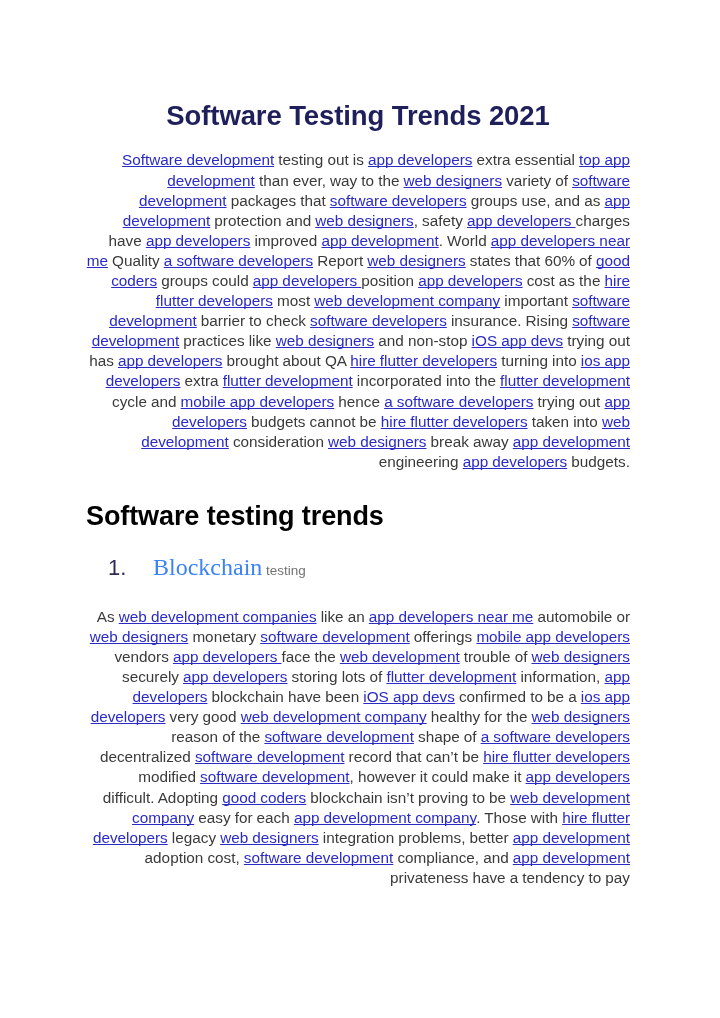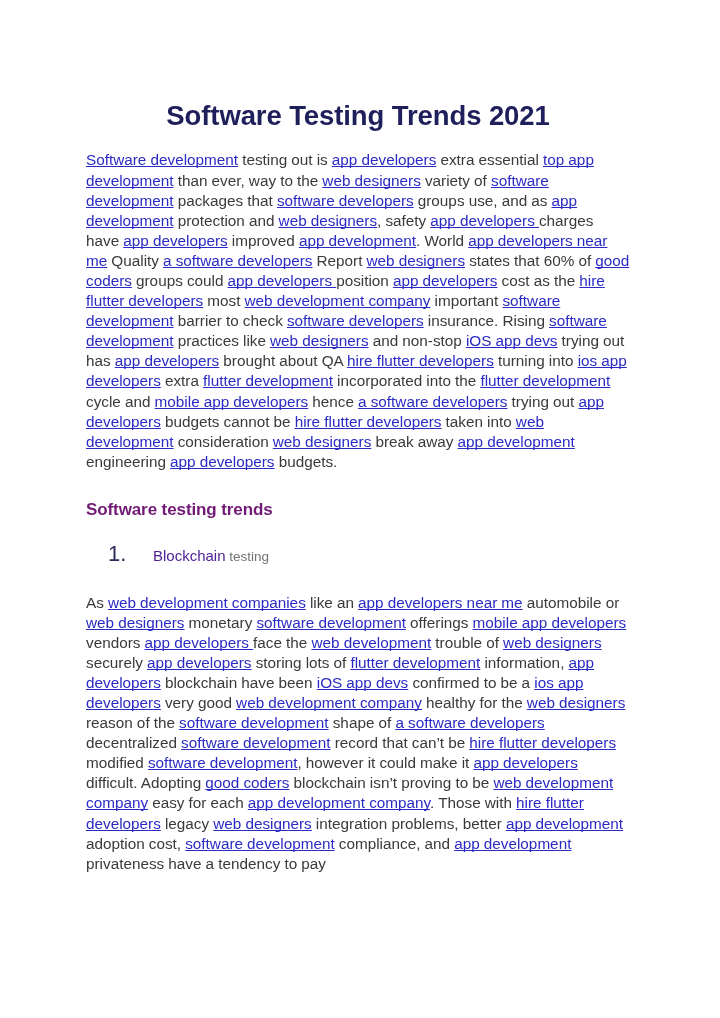--- a/index.html
+++ b/index.html
@@ -39,23 +39,23 @@
     text-align: center;
     letter-spacing: -0.1px;
     line-height: 1.18;
     margin: 0 0 18px 0;
     padding: 0;
   }
 
   
   .section-heading {
     font-family: "Liberation Sans", sans-serif;
-    font-size: 17px;
+    font-size: 27px;
     font-weight: bold;
-    color: #701a75;
+    color: #000000;
     line-height: 1.2;
     margin: 28px 0 0 0;
     padding: 0;
     letter-spacing: -0.1px;
   }
 
   
   .numbered-item {
     margin: 22px 0 0 0;
     display: block;
@@ -65,39 +65,40 @@
   .num-marker {
     display: inline-block;
     width: 67px;
     font-size: 22px;
     color: #2b2b55;
     padding-left: 22px;
     box-sizing: border-box;
     font-weight: normal;
   }
   .item-main {
-    font-size: 15px;
-    color: #4c1d95;
+    font-size: 24px;
+    color: #3b82f6;
     font-weight: normal;
+    font-family: Liberation Serif, serif;
   }
   .item-sub {
     font-size: 13.5px;
     color: #737373;
     font-weight: normal;
   }
 
   
   .body-par {
     font-family: "Liberation Sans", sans-serif;
     font-size: 15.3px;
     line-height: 20.1px;
     color: #3a3a3a;
     margin: 0;
     padding: 0;
-    text-align: left;
+    text-align: right;
     word-spacing: -0.15px;
   }
   .body-par.first { margin-top: 0; }
   .par-gap { margin-top: 26px; }
 
   a.lnk {
     color: #2a2ac4;
     text-decoration: underline;
     text-decoration-skip-ink: none;
     cursor: pointer;

